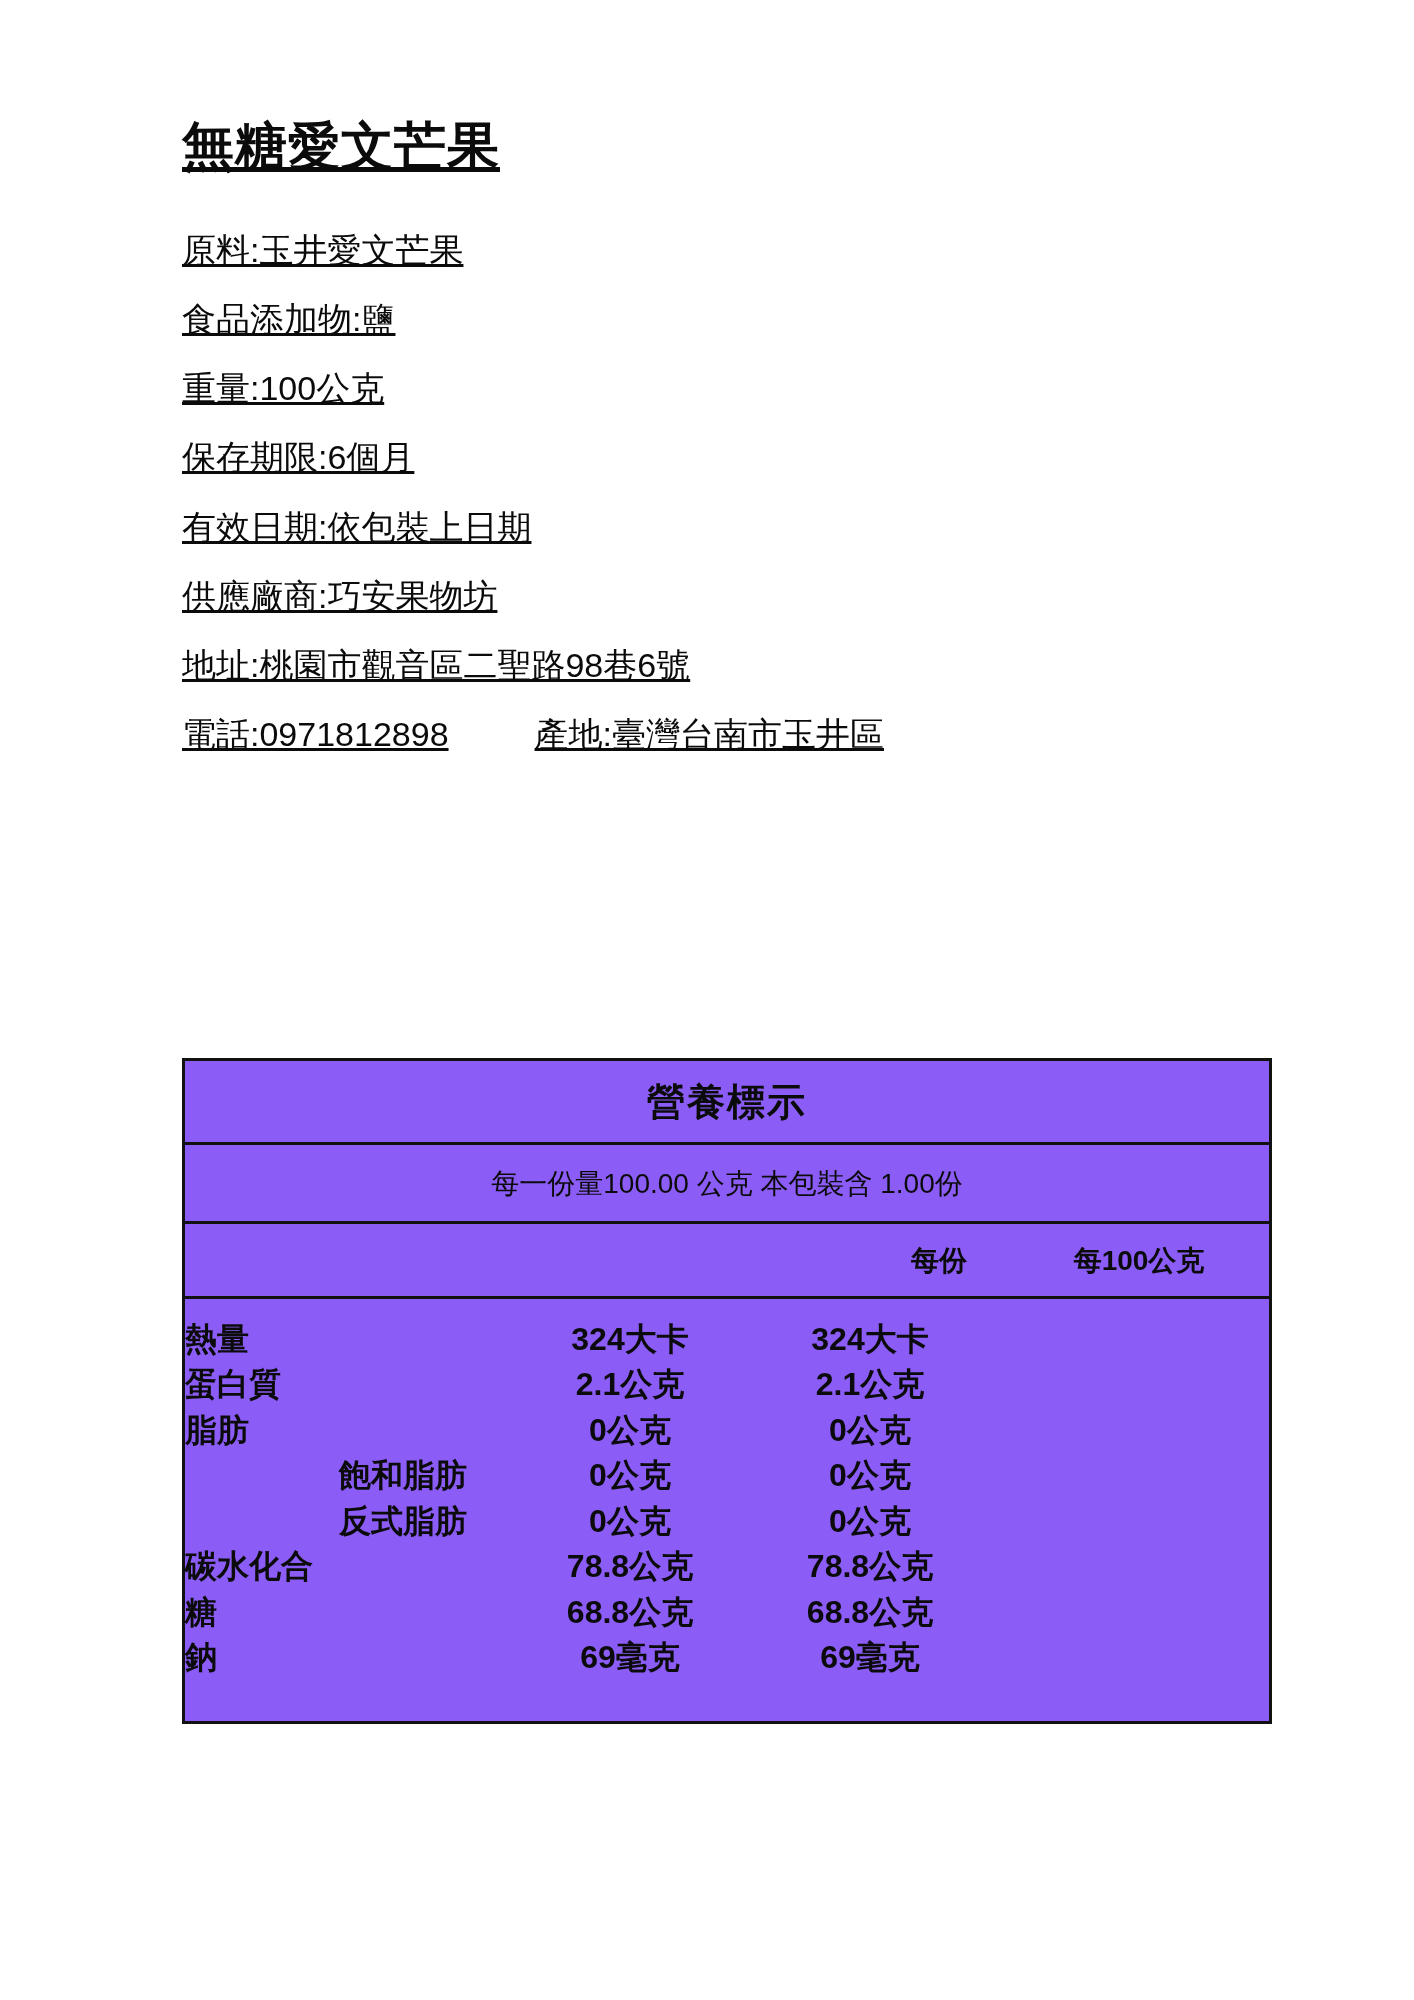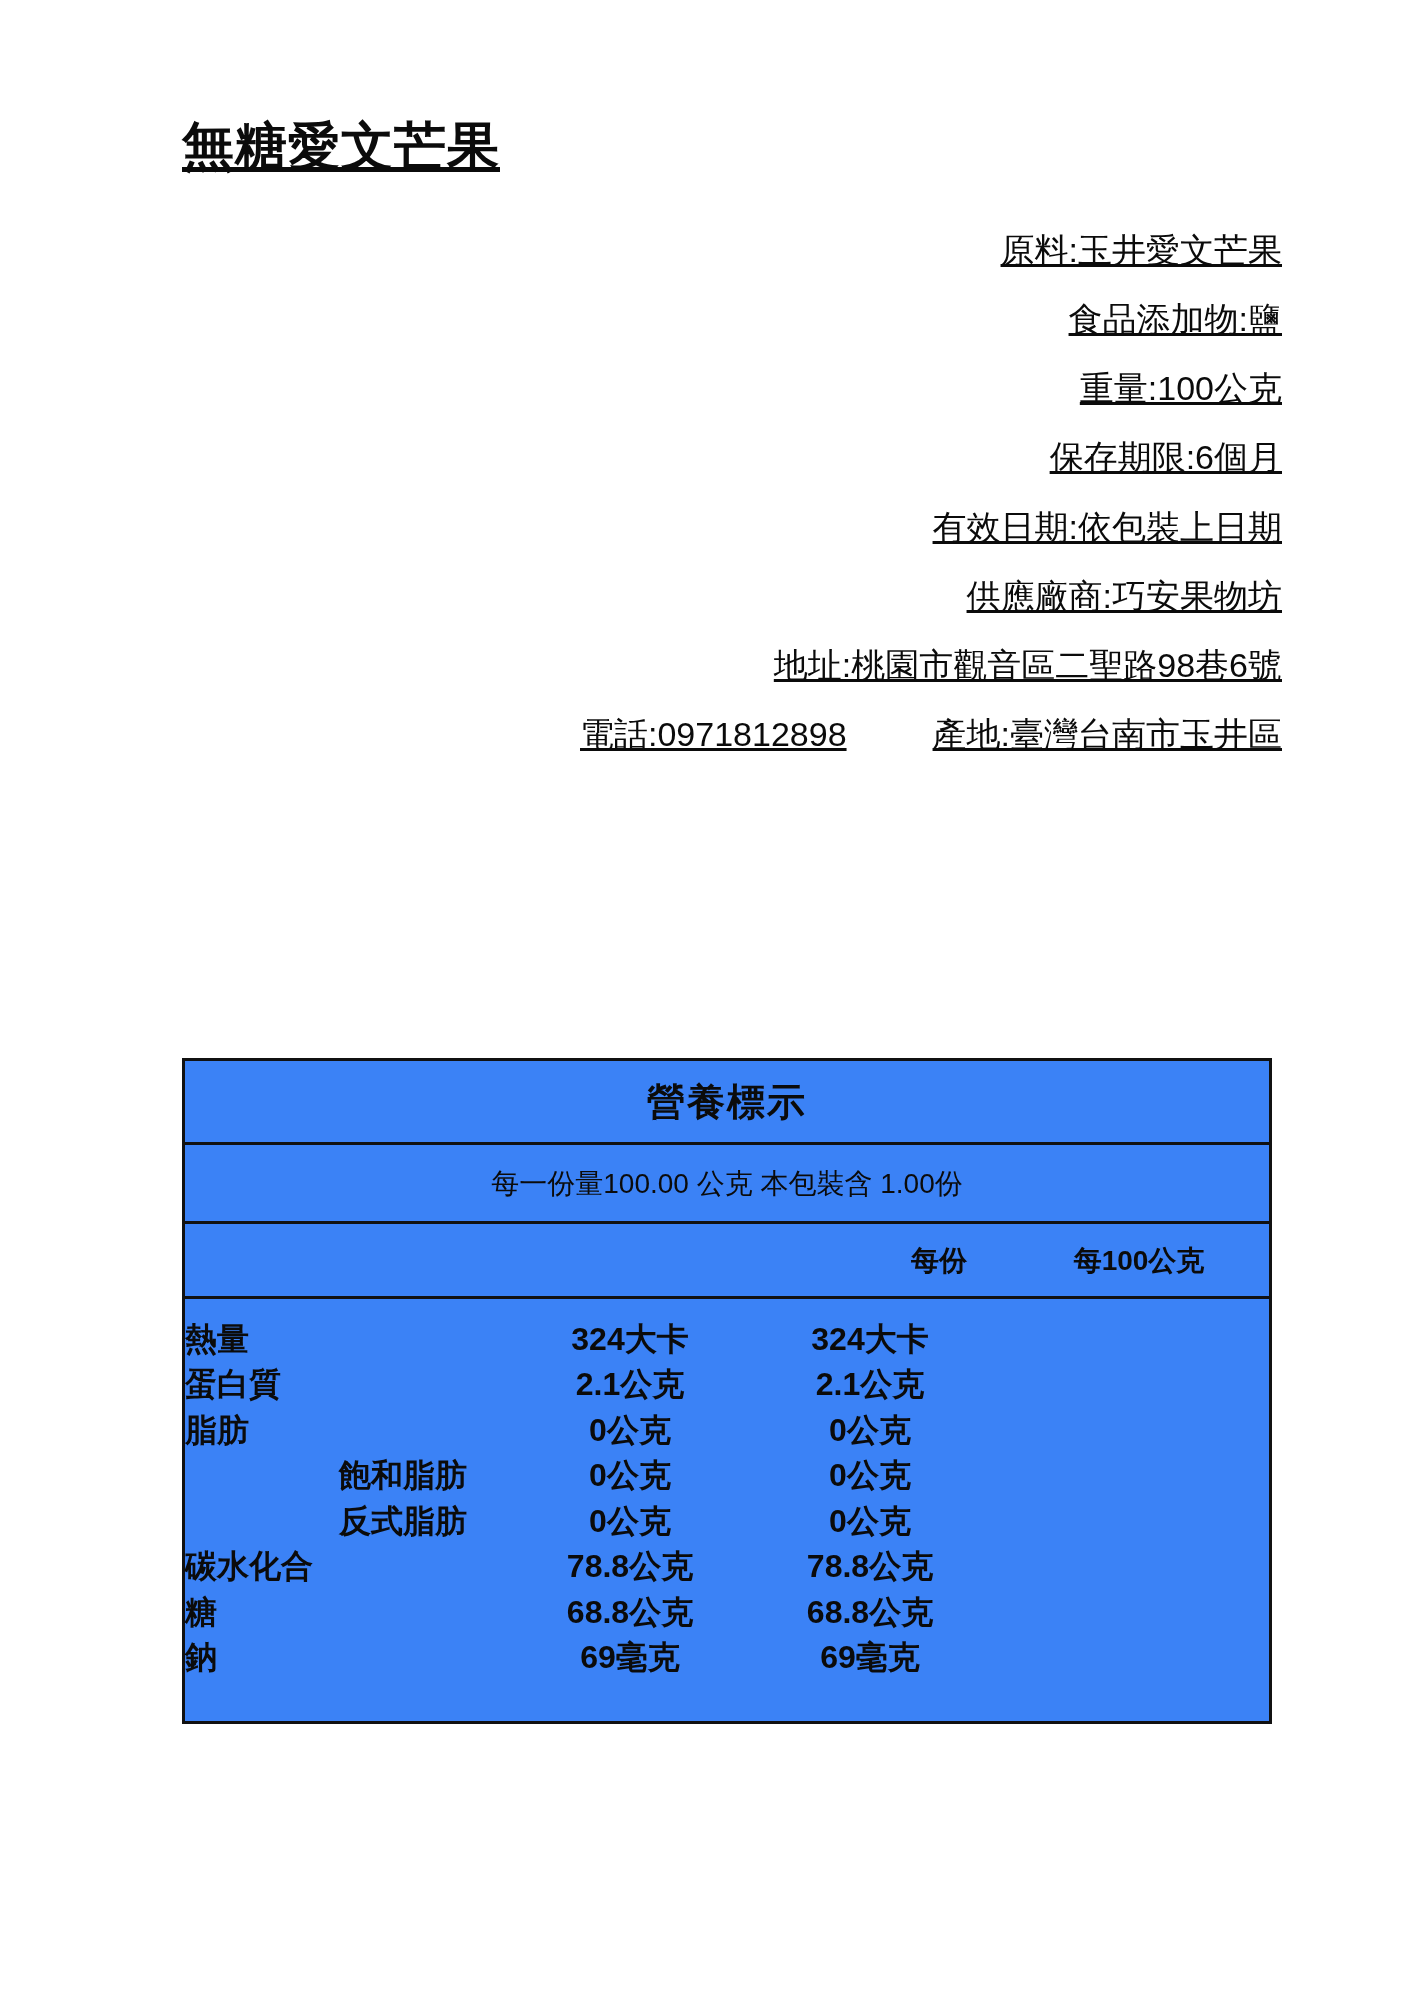--- a/index.html
+++ b/index.html
@@ -31,21 +31,20 @@
   .product-title {
     font-size: 52px;
     font-weight: bold;
     letter-spacing: 1px;
     margin: 0 0 48px 0;
     line-height: 1.1;
   }
   .info-list {
     font-size: 34px;
     line-height: 1.62;
-    text-align: right;
   }
   .info-line {
     margin-bottom: 14px;
     white-space: nowrap;
   }
   .info-line.wrap {
     white-space: normal;
     line-height: 1.45;
     margin-bottom: 0;
   }
@@ -55,21 +54,21 @@
   }
 
   
   .nutrition {
     position: absolute;
     left: 182px;
     top: 1058px;
     width: 1090px;
     border: 3px solid #111;
     box-sizing: border-box;
-    background: #3b82f6;
+    background: #8b5cf6;
   }
   .nut-title {
     text-align: center;
     font-size: 38px;
     font-weight: bold;
     padding: 16px 0 14px 0;
     border-bottom: 3px solid #111;
     letter-spacing: 2px;
   }
   .nut-serving {

